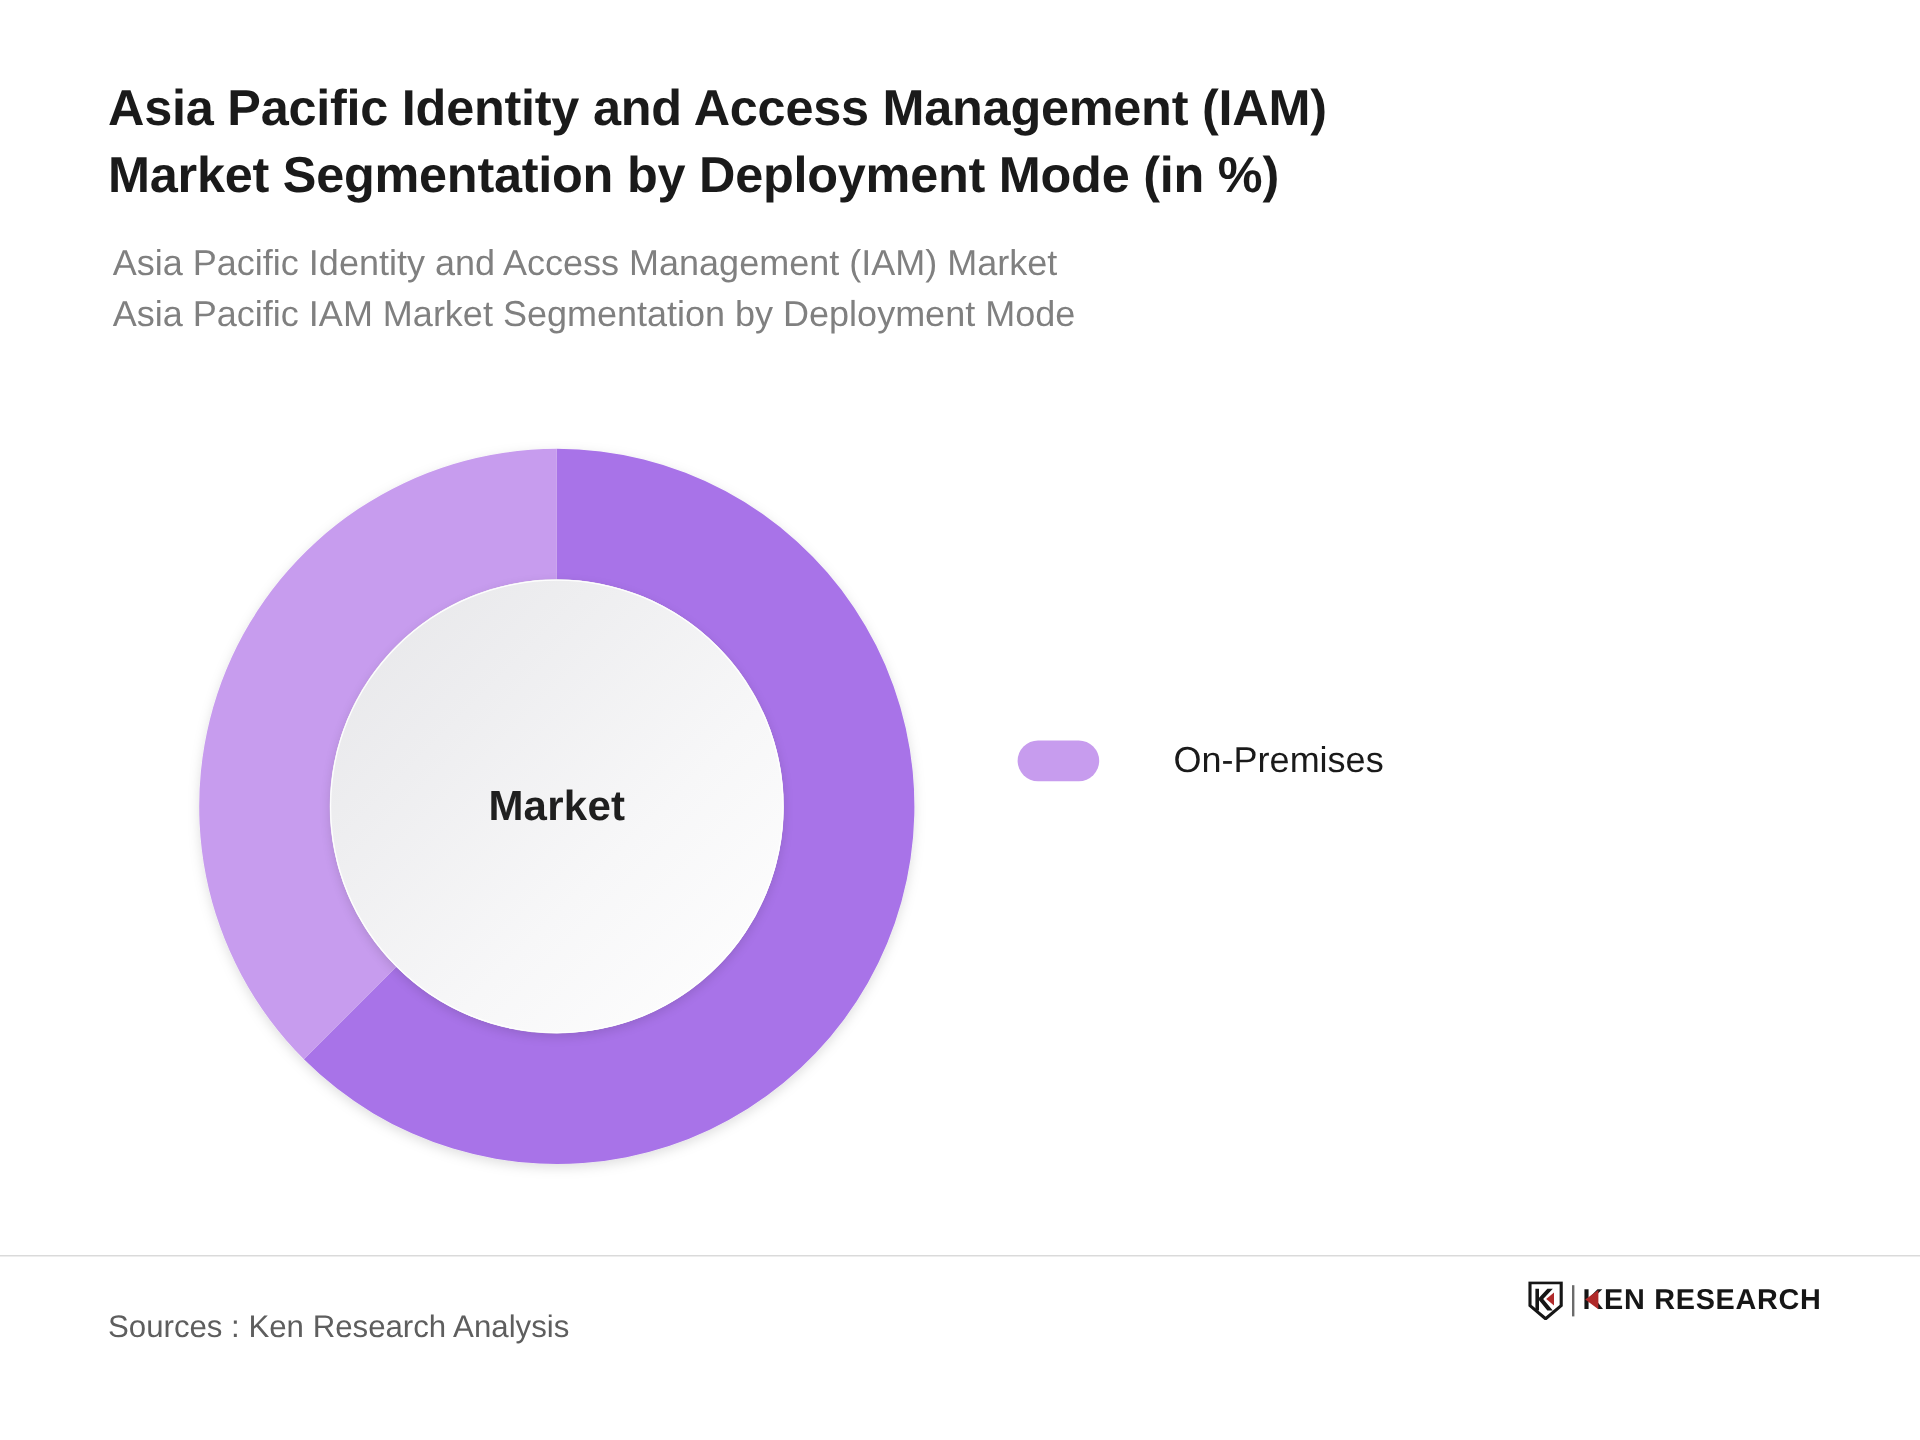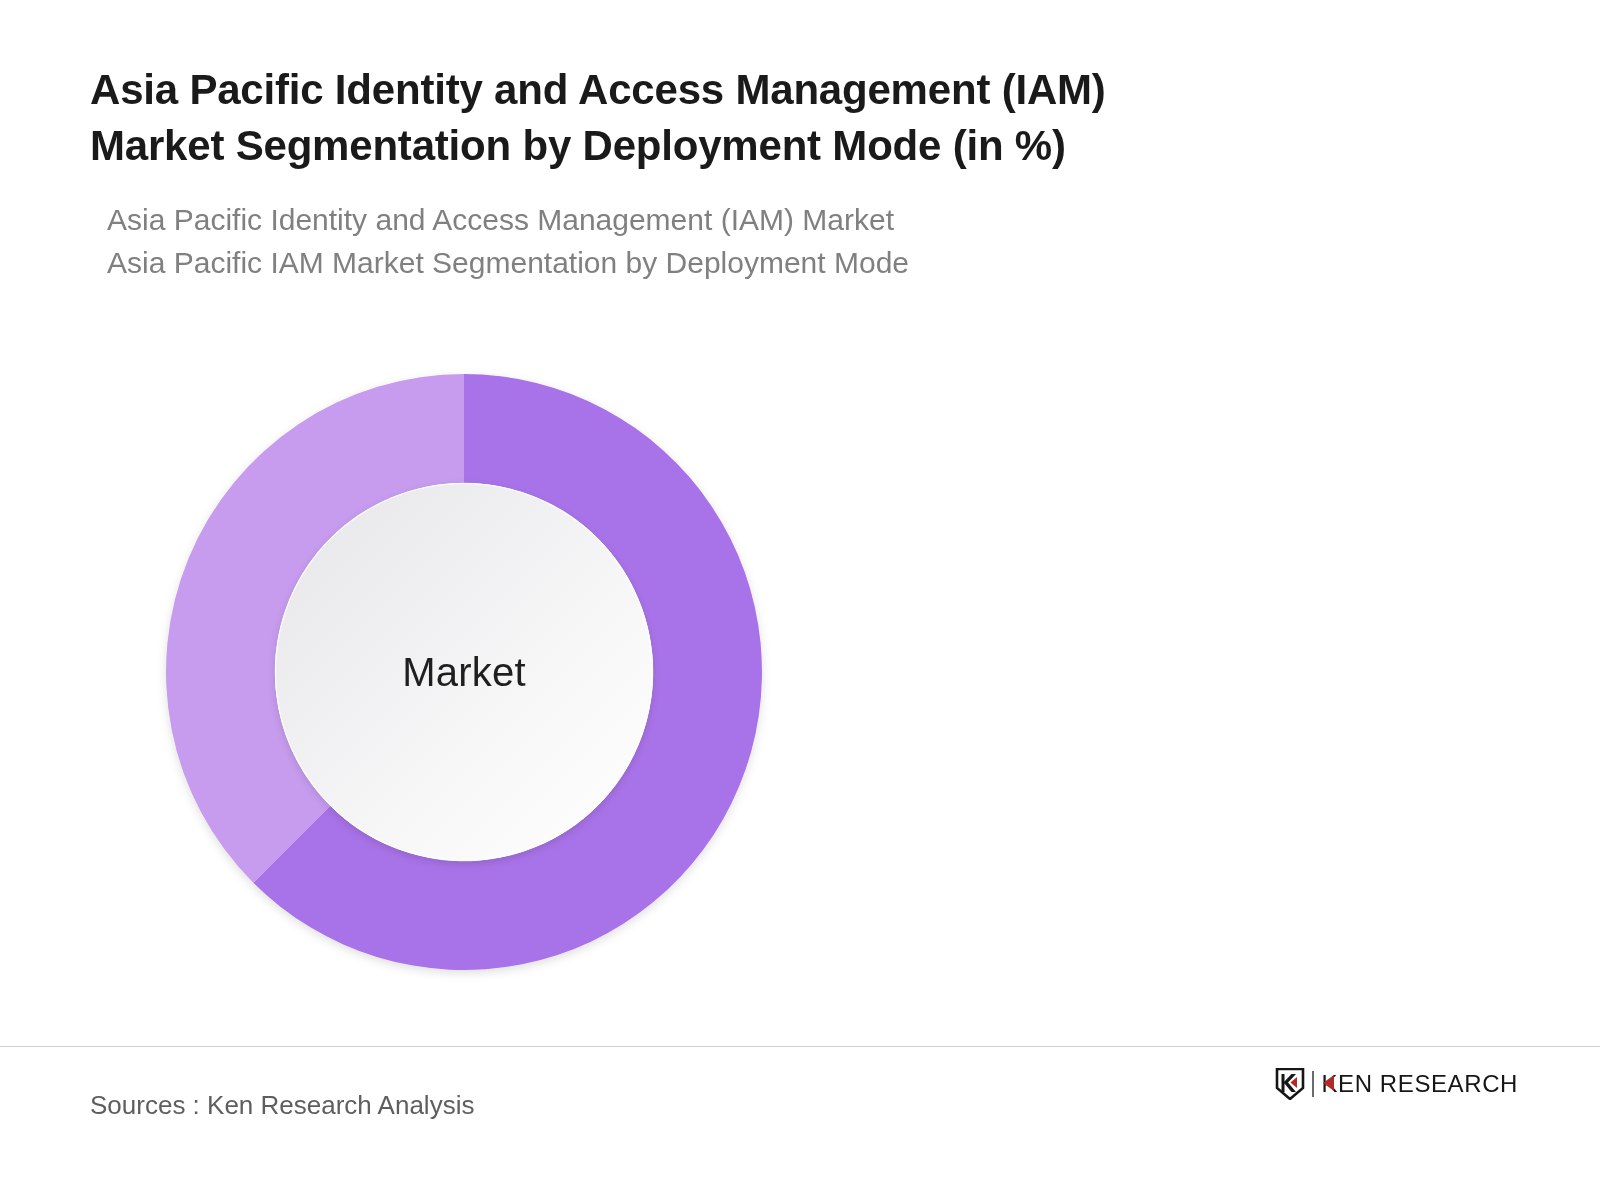--- a/index.html
+++ b/index.html
@@ -34,21 +34,21 @@
   #chart-title {
     font-size: 42px;
     font-weight: bold;
     color: #1a1a1a;
     line-height: 1.34;
     letter-spacing: -0.2px;
     margin: 0;
     white-space: pre-line;
   }
   #chart-subtitle {
-    margin: 17px;
+    margin: 4px;
     margin-top: 23px;
     font-size: 30px;
     color: #808080;
     line-height: 1.45;
     white-space: pre-line;
     font-weight: normal;
   }
 
   
   #plot-area {
@@ -84,25 +84,25 @@
     border-radius: 50%;
     background: linear-gradient(135deg, #e6e6e9 0%, #eeeef0 30%, #f7f7f8 62%, #ffffff 100%);
     box-shadow: 0 3px 9px rgba(0,0,0,0.13), 0 0 0 1px rgba(255,255,255,0.9) inset;
     display: flex;
     flex-direction: column;
     align-items: center;
     justify-content: center;
   }
 
   .hole-line {
-    font-size: 40px;
+    font-size: 35px;
     color: #1f1f1f;
     line-height: 1.32;
     text-align: left;
-    font-weight: normal;
+    font-weight: bold;
     letter-spacing: 0.2px;
   }
 
   
   #legend {
     position: absolute;
     left: 848px;
     top: 252px;
     width: 480px;
   }
@@ -155,21 +155,21 @@
   }
   #brand-divider {
     width: 2px;
     height: 26px;
     background: #6b6b6b;
     margin: 0 7px 0 7px;
     flex: none;
   }
   #brand-text {
     font-size: 24px;
-    font-weight: normal;
+    font-weight: bold;
     color: #161616;
     letter-spacing: 0.6px;
     font-family: "Liberation Sans", sans-serif;
     position: relative;
     white-space: nowrap;
   }
   #brand-k-accent {
     position: absolute;
     left: 2px;
     top: 5px;
@@ -206,20 +206,24 @@
           <path id="slice-on-premises" d="M 87.28 508.72 A 298 298 0 0 1 298.00 0.00 L 298.00 108.77 A 189.23 189.23 0 0 0 164.19 431.81 Z" fill="#c79cee"></path>
         </g>
       </svg>
 
       <div id="donut-hole">
         <div class="hole-line">Market</div>
       </div>
     </div>
 
     <div id="legend">
+      <div class="legend-item">
+        <span class="legend-swatch" id="swatch-1" style="background: rgb(199, 156, 238);"></span>
+        <span class="legend-label">On-Premises</span>
+      </div>
     </div>
 
   </div>
 
   <div id="footer-rule"></div>
 
   <div id="footer-source">Sources : Ken Research Analysis</div>
 
   <div id="brand-logo">
     <svg id="brand-mark" viewBox="0 0 30 32">

